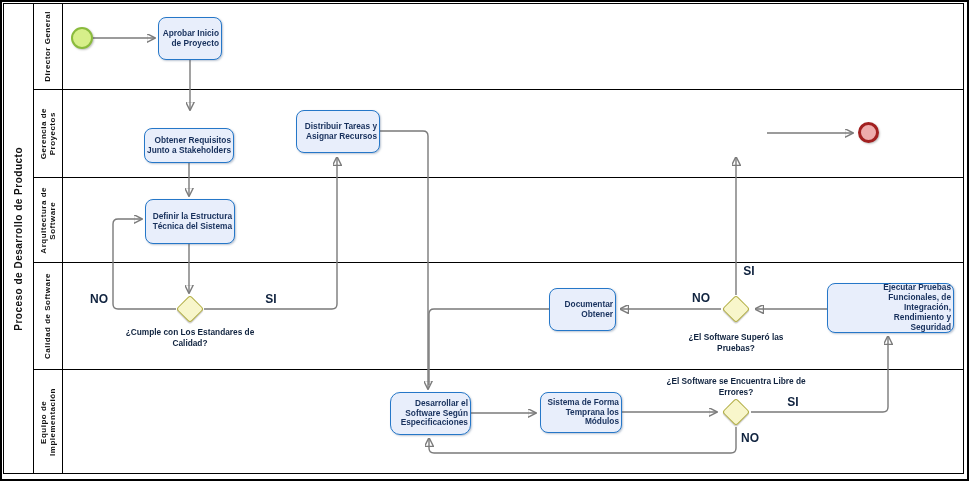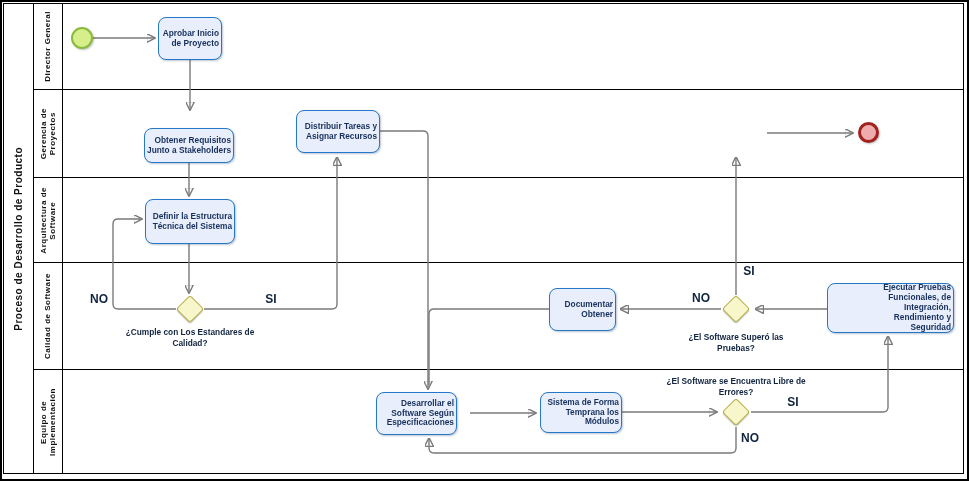--- a/index.html
+++ b/index.html
@@ -115,21 +115,21 @@
 
   <div class="node event start" style="left:71px;top:27px;"></div>
   <div class="node event end" style="left:858px;top:122px;"></div>
 
   <div class="node task" style="left:158px;top:17px;width:64px;height:43px;">Aprobar Inicio de Proyecto</div>
   <div class="node task" style="left:144px;top:128px;width:90px;height:35px;">Obtener Requisitos Junto a Stakeholders</div>
   <div class="node task" style="left:296px;top:110px;width:84px;height:43px;">Distribuir Tareas y Asignar Recursos</div>
   <div class="node task" style="left:145px;top:199px;width:90px;height:45px;">Definir la Estructura Técnica del Sistema</div>
   <div class="node task" style="left:549px;top:288px;width:67px;height:43px;">Documentar Obtener</div>
   <div class="node task" style="left:827px;top:283px;width:127px;height:50px;padding-left:24px;">Ejecutar Pruebas Funcionales, de Integración, Rendimiento y Seguridad</div>
-  <div class="node task" style="left:376px;top:392px;width:81px;height:43px;">Desarrollar el Software Según Especificaciones</div>
+  <div class="node task" style="left:390px;top:392px;width:81px;height:43px;border-radius:10px;">Desarrollar el Software Según Especificaciones</div>
   <div class="node task" style="left:540px;top:392px;width:82px;height:41px;">Sistema de Forma Temprana los Módulos</div>
 
   <div class="node gateway" style="left:180px;top:299px;"></div>
   <div class="node gateway" style="left:726px;top:299px;"></div>
   <div class="node gateway" style="left:726px;top:402px;"></div>
 
   <div class="question" style="left:676px;top:332px;width:120px;">¿El Software Superó las Pruebas?</div>
   <div class="question" style="left:120px;top:327px;width:140px;">¿Cumple con Los Estandares de Calidad?</div>
   <div class="question" style="left:661px;top:376px;width:150px;">¿El Software se Encuentra Libre de Errores?</div>
 

